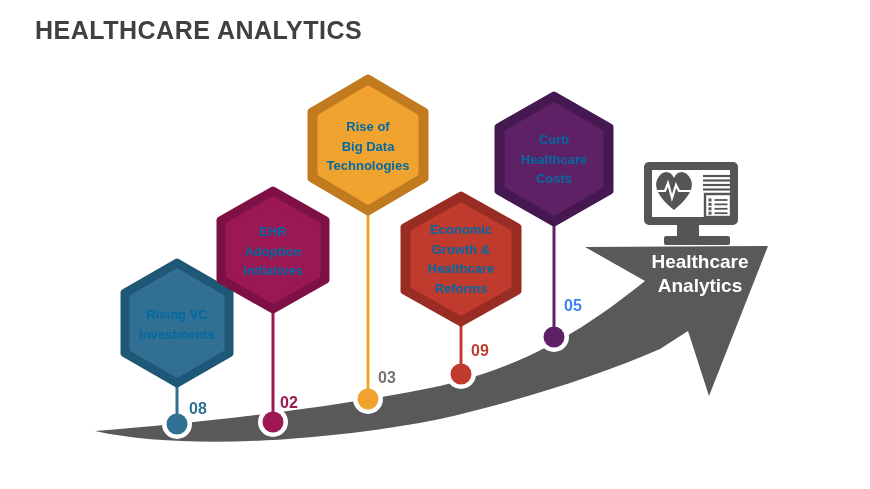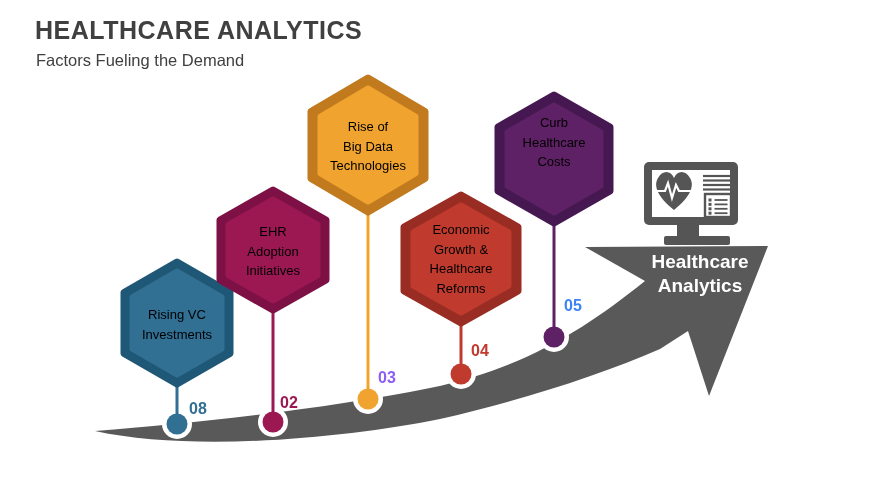--- a/index.html
+++ b/index.html
@@ -9,39 +9,38 @@
   }
   .title{
     position:absolute;left:35px;top:16px;font-size:25px;font-weight:bold;
     color:#404040;letter-spacing:0.5px;
   }
   .subtitle{
     position:absolute;left:36px;top:51px;font-size:16.5px;color:#404040;
   }
   .hex-label{
     position:absolute;transform:translate(-50%,-50%);
-    color:#000000;font-size:13px;font-weight:normal;text-align:center;
+    color:#0369a1;font-size:13px;font-weight:bold;text-align:center;
     line-height:1.5;white-space:pre-line;width:120px;pointer-events:none;
   }
   .num{
     position:absolute;font-size:16px;font-weight:bold;
   }
   .arrow-label{
     position:absolute;left:627px;top:250px;width:146px;text-align:center;
     color:#ffffff;font-size:19px;font-weight:bold;line-height:1.27;white-space:pre-line;
   }
   svg{position:absolute;left:0;top:0;}
 </style>
 </head>
 <body>
 
 <div id="stage">
 
   <div class="title">HEALTHCARE ANALYTICS</div>
-  <div class="subtitle">Factors Fueling the Demand</div>
 
   <svg width="870" height="489" viewBox="0 0 870 489">
 
     <path d="M95,431 C200,423 330,408 430,388 C525,368 585,329 645,281
              L585,247 L768,246 L709,396 L688,331 L660,349
              C600,375 520,401 440,419 C340,439 190,452 95,431 Z" fill="#595959"></path>
 
     <g fill="#ffffff">
       <circle cx="177" cy="424" r="15"></circle>
       <circle cx="273" cy="422" r="15"></circle>
@@ -126,26 +125,26 @@
 Initiatives</div>
   <div class="hex-label" style="left:177px;top:324px">Rising VC
 Investments</div>
   <div class="hex-label" style="left:368px;top:146px">Rise of
 Big Data
 Technologies</div>
   <div class="hex-label" style="left:461px;top:259px">Economic
 Growth &amp;
 Healthcare
 Reforms</div>
-  <div class="hex-label" style="left:554px;top:142px">Curb
+  <div class="hex-label" style="left:554px;top:159px">Curb
 Healthcare
 Costs</div>
 
   <div class="num" style="left:189px;top:400px;color:#316F93">08</div>
   <div class="num" style="left:280px;top:394px;color:#9C1853">02</div>
-  <div class="num" style="left:378px;top:369px;color:#8b5cf6">03</div>
-  <div class="num" style="left:471px;top:342px;color:#C03A2E">04</div>
+  <div class="num" style="left:378px;top:369px;color:#737373">03</div>
+  <div class="num" style="left:471px;top:342px;color:#C03A2E">09</div>
   <div class="num" style="left:564px;top:297px;color:#3b82f6">05</div>
 
   <div class="arrow-label">Healthcare
 Analytics</div>
 
 </div>
 
 </body></html>

